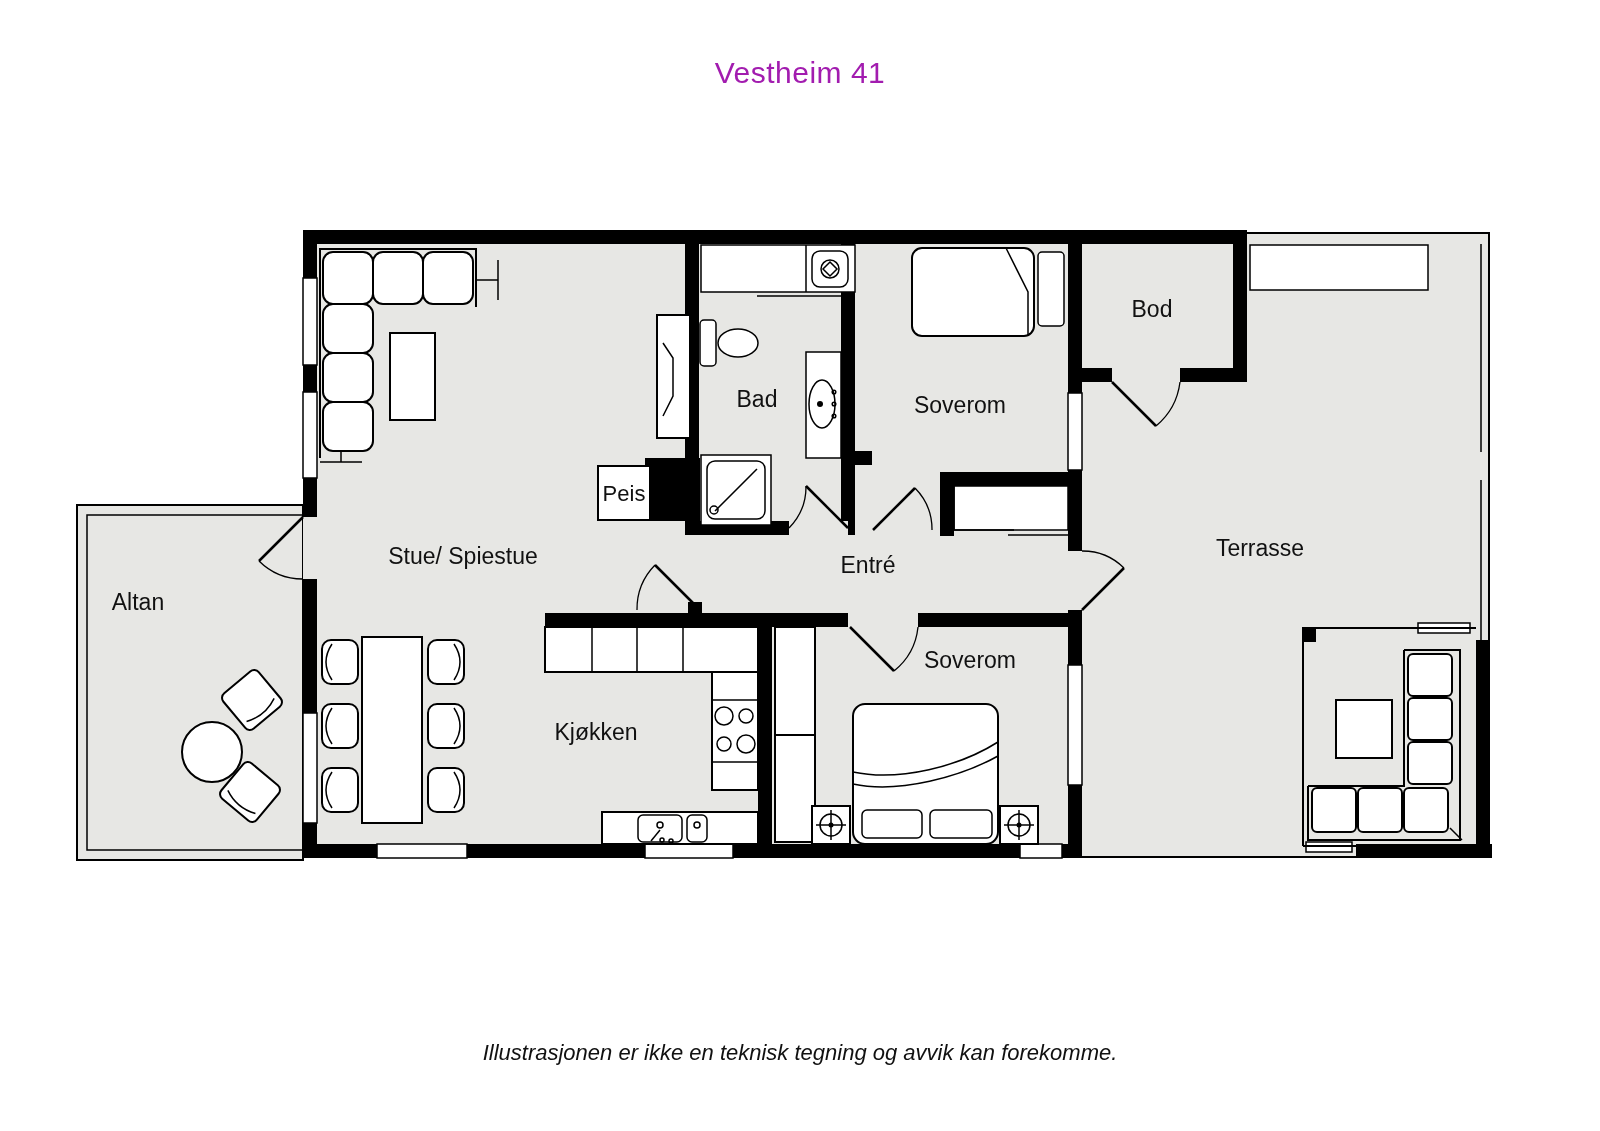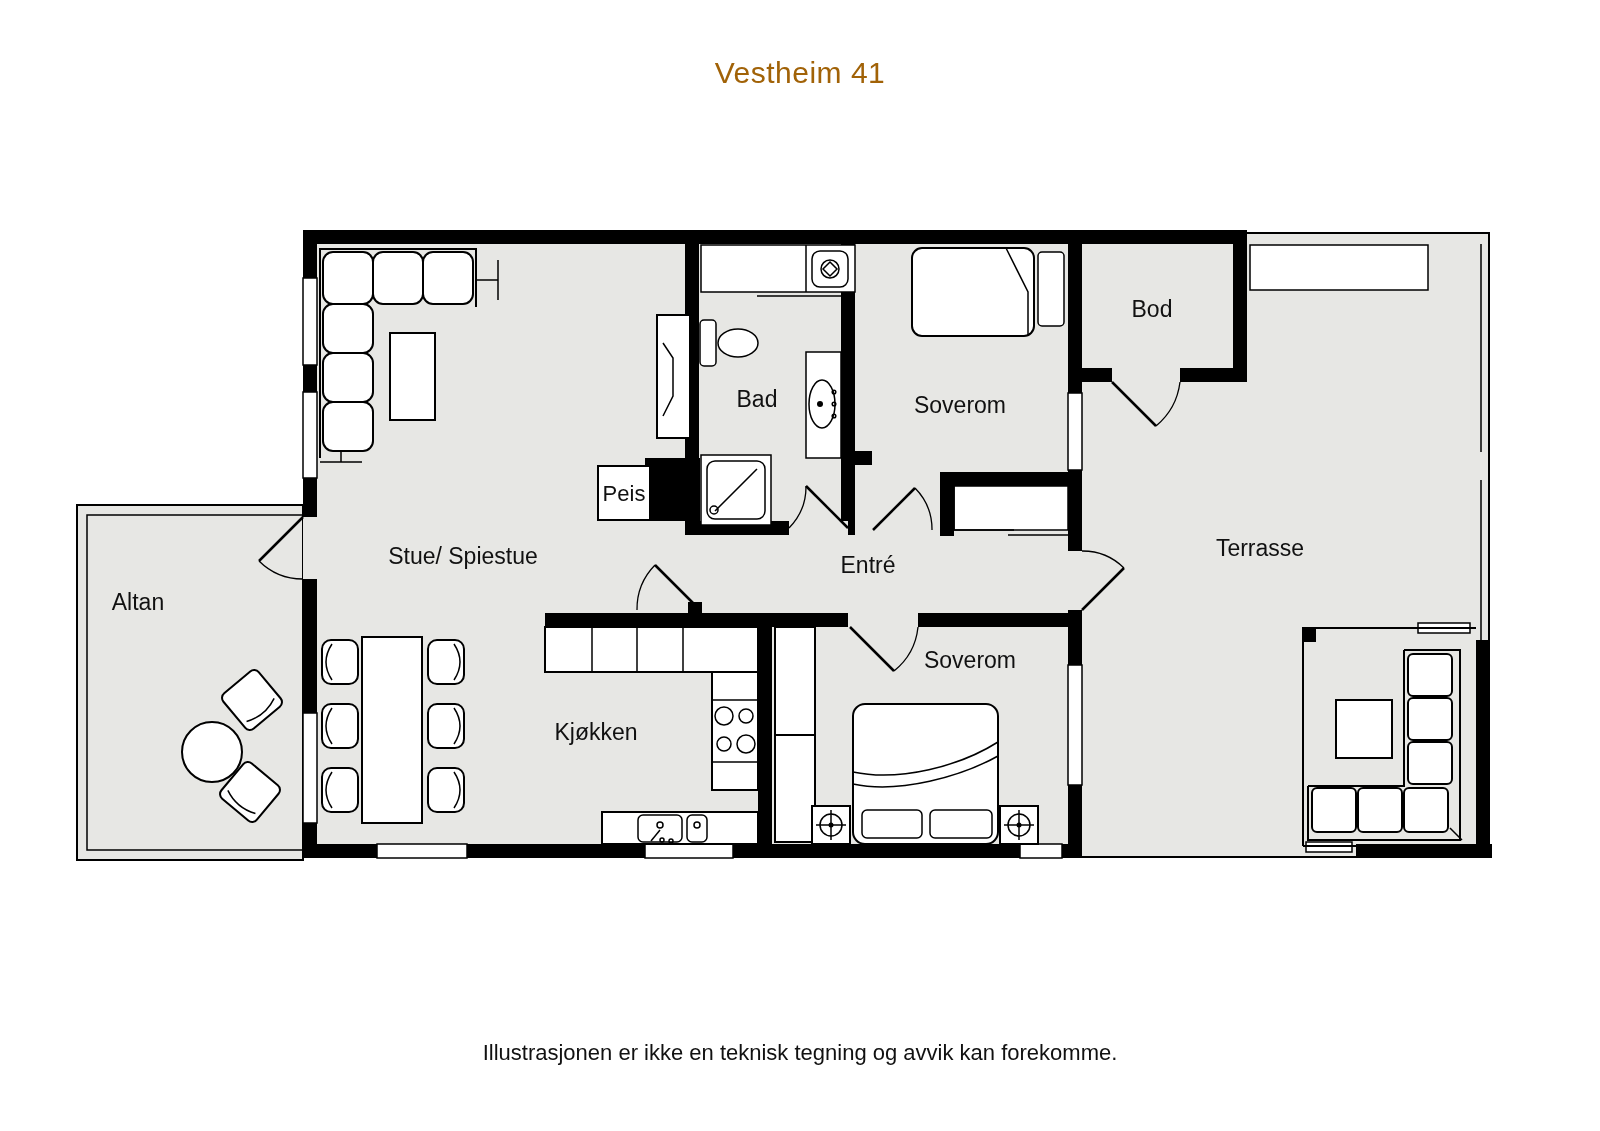--- a/index.html
+++ b/index.html
@@ -1,21 +1,21 @@
 <!DOCTYPE html>
 <html><head>
 <meta charset="utf-8">
 <style>
   html,body{margin:0;padding:0;background:#fff;}
   .stage{position:relative;width:1600px;height:1131px;background:#fff;overflow:hidden;
          font-family:"Liberation Sans", sans-serif;}
   .title{position:absolute;top:56px;left:0;right:0;text-align:center;
-         font-size:30px;color:#a16207;letter-spacing:0.5px;}
+         font-size:30px;color:#a21caf;letter-spacing:0.5px;}
   .footer{position:absolute;top:1040px;left:0;right:0;text-align:center;
-          font-size:22px;color:#111;}
+          font-size:22px;color:#111;font-style:italic;}
   svg{position:absolute;left:0;top:0;}
   .fl{fill:#e7e7e4;stroke:none;}
   .w{fill:#000;stroke:none;}
   .f{fill:#fff;stroke:#000;stroke-width:2;}
   .f15{fill:#fff;stroke:#000;stroke-width:1.5;}
   .ln{fill:none;stroke:#000;stroke-width:2;}
   .ln15{fill:none;stroke:#000;stroke-width:1.5;}
   .gap{fill:#e7e7e4;stroke:none;}
   .win{fill:#fff;stroke:#000;stroke-width:1.5;}
   .leaf{fill:none;stroke:#000;stroke-width:2.5;}

